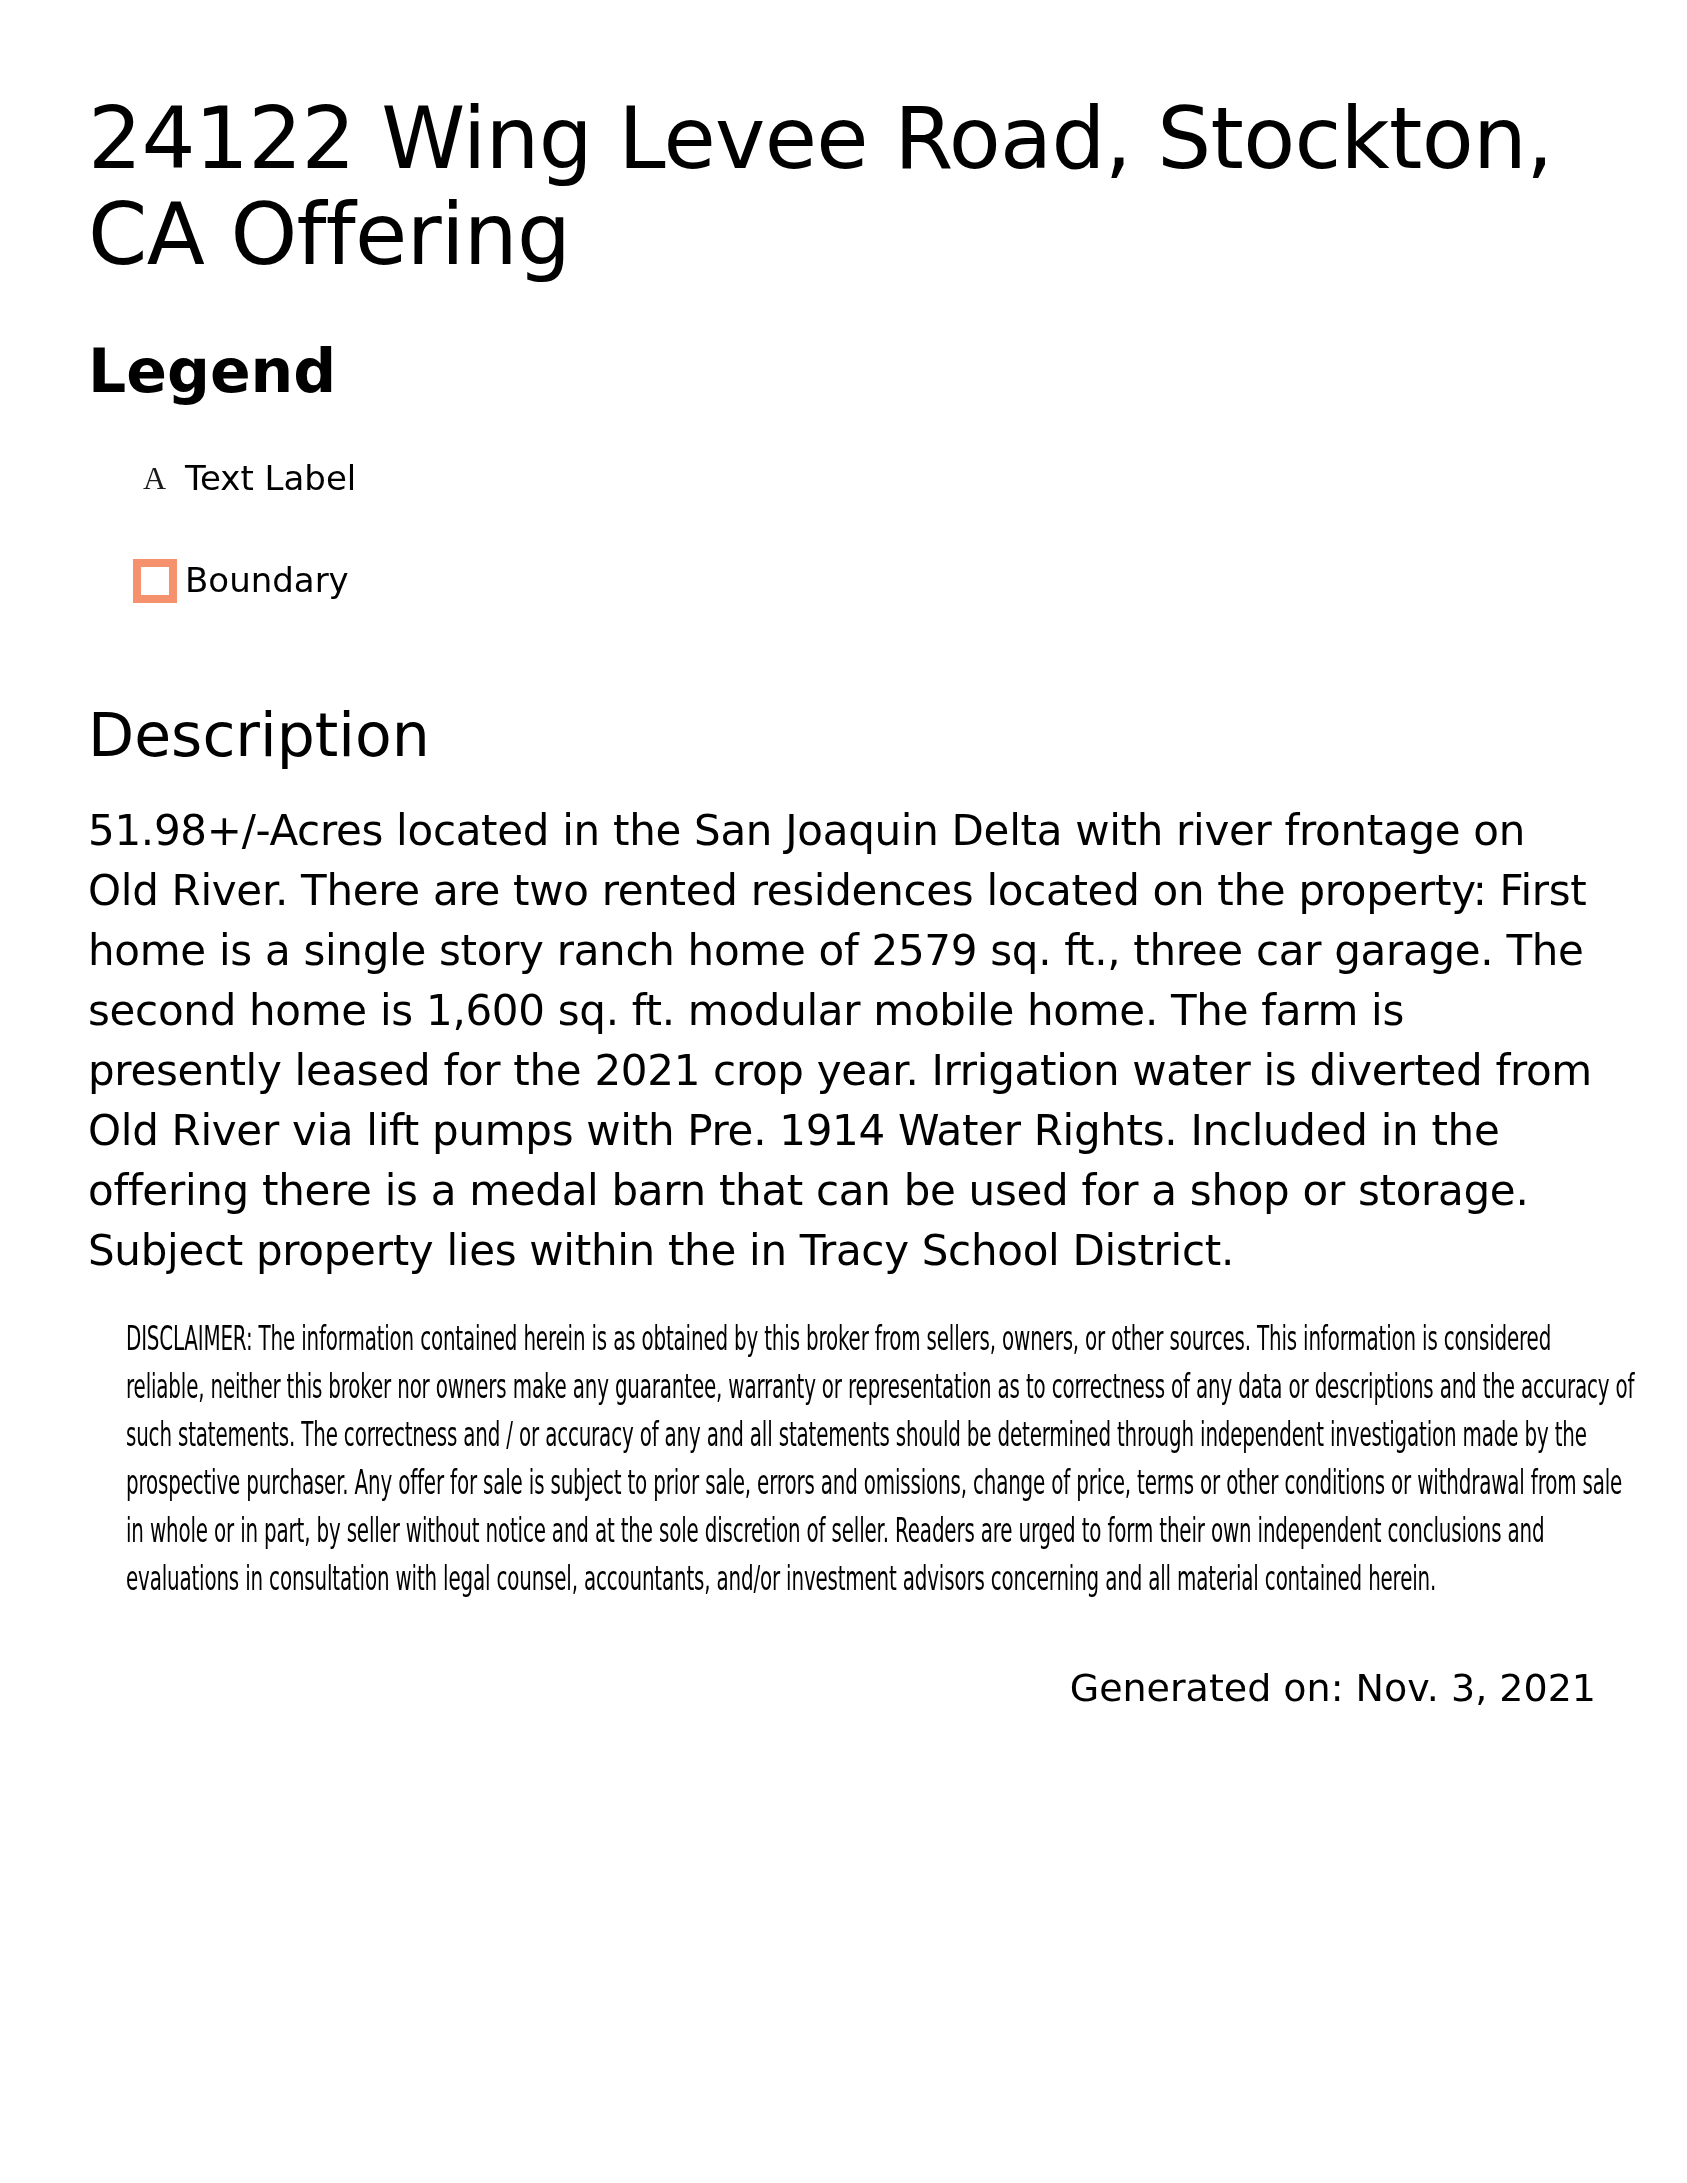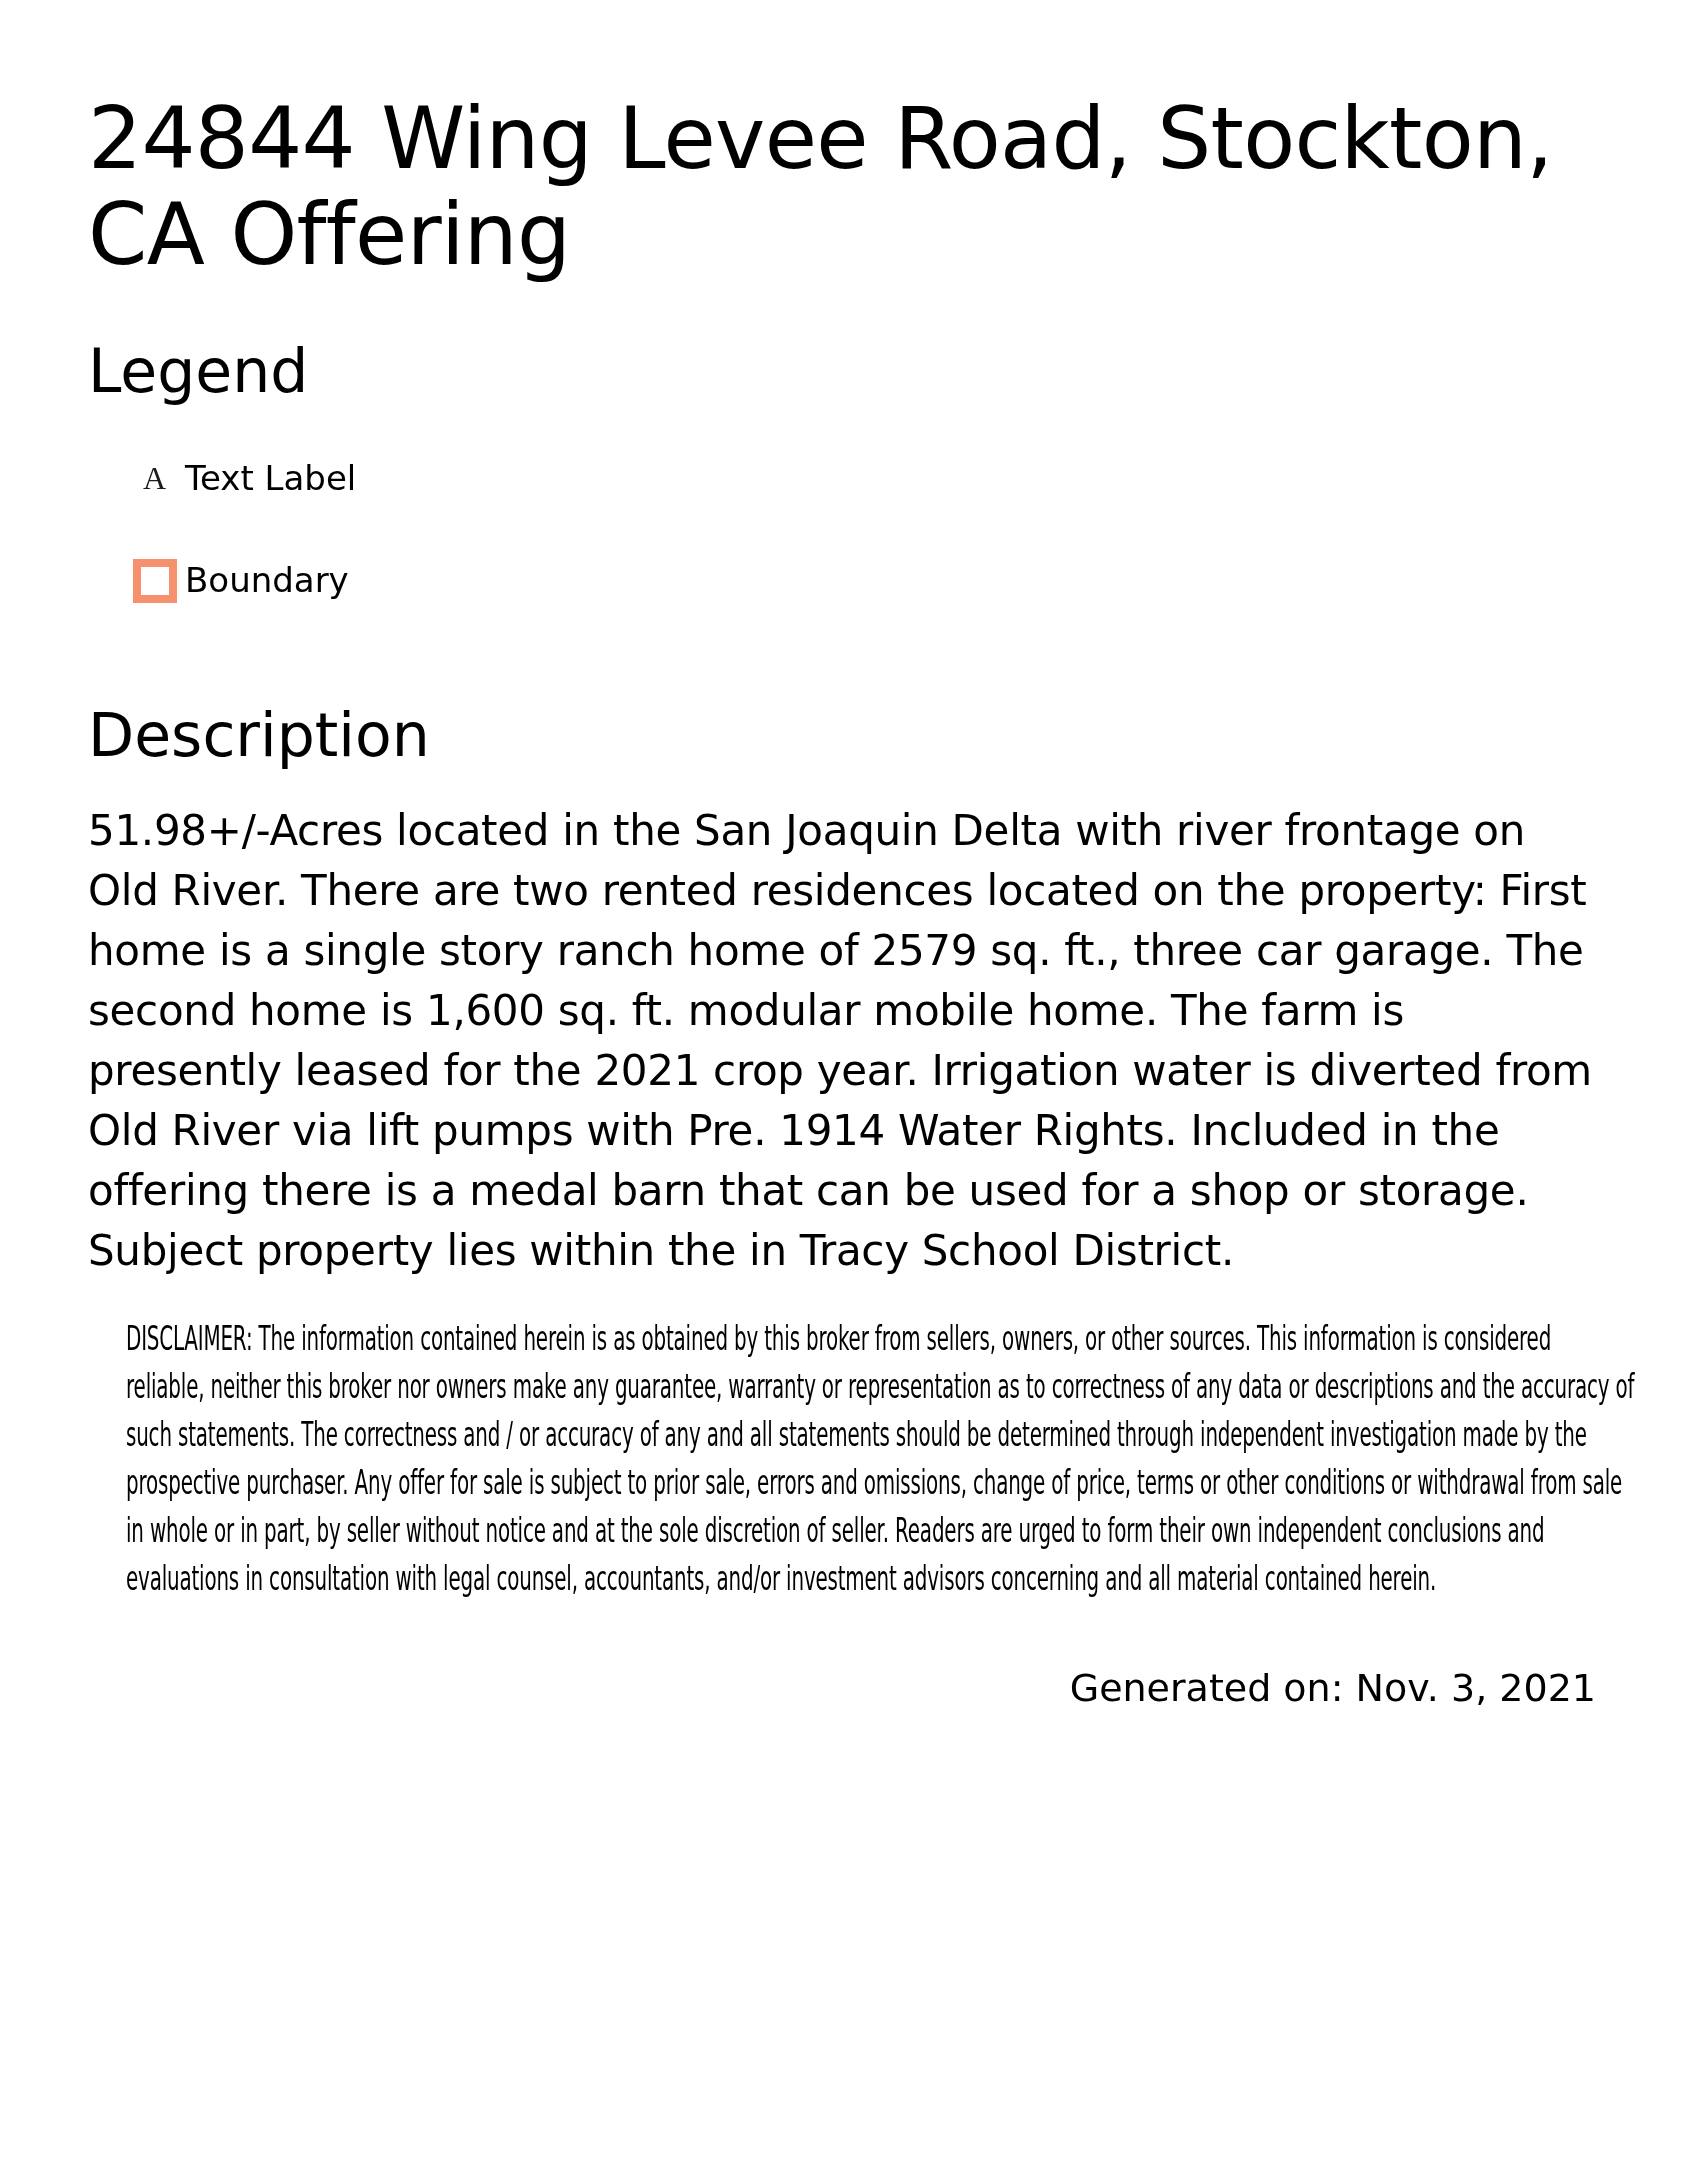--- a/index.html
+++ b/index.html
@@ -20,21 +20,21 @@
     line-height: 96px;
     font-weight: 400;
     letter-spacing: -0.7px;
   }
   .h2 {
     font-size: 60px;
     line-height: 66px;
     font-weight: 400;
     margin: 0;
   }
-  .legend-heading { margin-top: 55px; }
+  .legend-heading { margin-top: 55px; font-weight: bold; }
   .legend-item {
     display: flex;
     align-items: center;
     height: 46px;
     margin-left: 36px;
   }
   .legend-item-text-label { margin-top: 51px; }
   .legend-item-boundary { margin-top: 56px; align-items: flex-end; }
   .legend-icon-col {
     width: 61px;
@@ -91,21 +91,21 @@
     font-size: 38px;
     line-height: 46px;
     color: #000000;
   }
 </style>
 </head>
 <body>
 
 <div class="page">
 
-  <h1 class="title">24844 Wing Levee Road, Stockton, CA Offering</h1>
+  <h1 class="title">24122 Wing Levee Road, Stockton, CA Offering</h1>
 
   <h2 class="h2 legend-heading">Legend</h2>
 
   <div class="legend-item legend-item-text-label">
     <span class="legend-icon-col">
       <span class="text-label-glyph">A</span>
     </span>
     <span class="legend-label">Text Label</span>
   </div>
 

